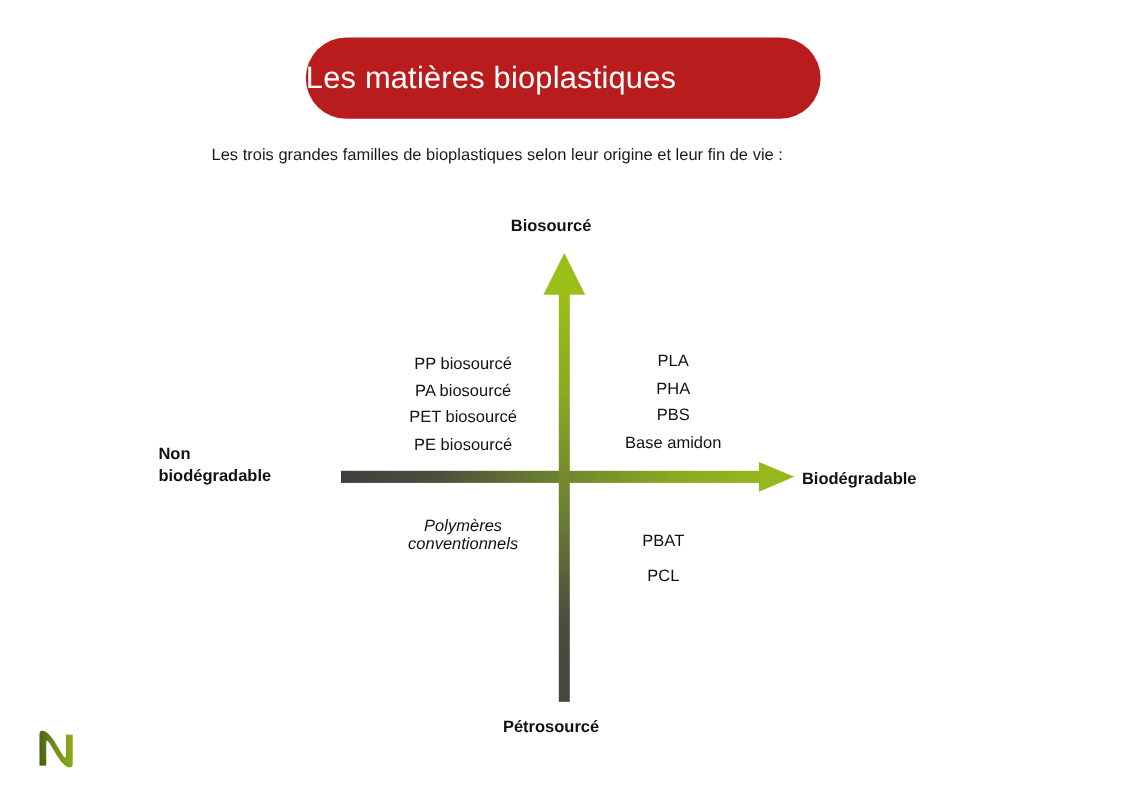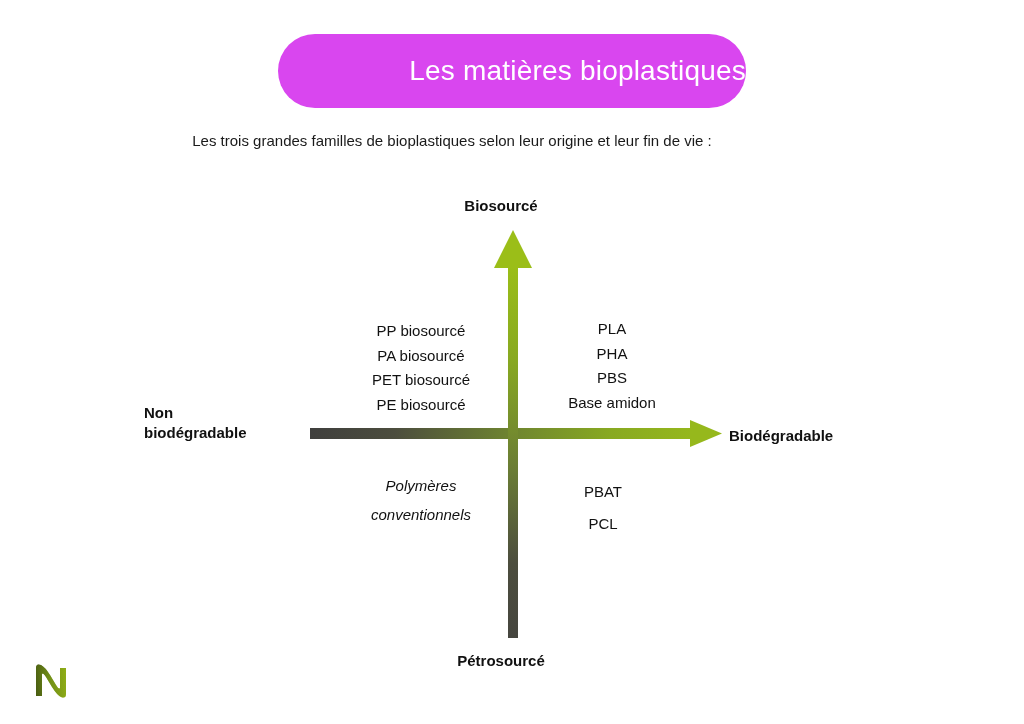--- a/index.html
+++ b/index.html
@@ -15,25 +15,25 @@
     position: relative;
   }
 
   
   #title-banner {
     position: absolute;
     left: 278px;
     top: 34px;
     width: 468px;
     height: 74px;
-    background: #d946ef;
+    background: #b91c1c;
     border-radius: 38px;
     display: flex;
     align-items: center;
-    justify-content: flex-end;
+    justify-content: flex-start;
   }
   #title-text {
     color: #ffffff;
     font-size: 28px;
     font-weight: 300;
     letter-spacing: 0.2px;
     white-space: nowrap;
   }
 
   
@@ -110,21 +110,21 @@
     left: 536px;
     top: 317px;
     width: 152px;
   }
   #quadrant-bottom-left {
     left: 345px;
     top: 471px;
     width: 152px;
     font-weight: normal;
     font-style: italic;
-    line-height: 29px;
+    line-height: 16px;
   }
   #quadrant-bottom-right {
     left: 534px;
     top: 476px;
     width: 138px;
     line-height: 32px;
   }
 
   
   #logo {

